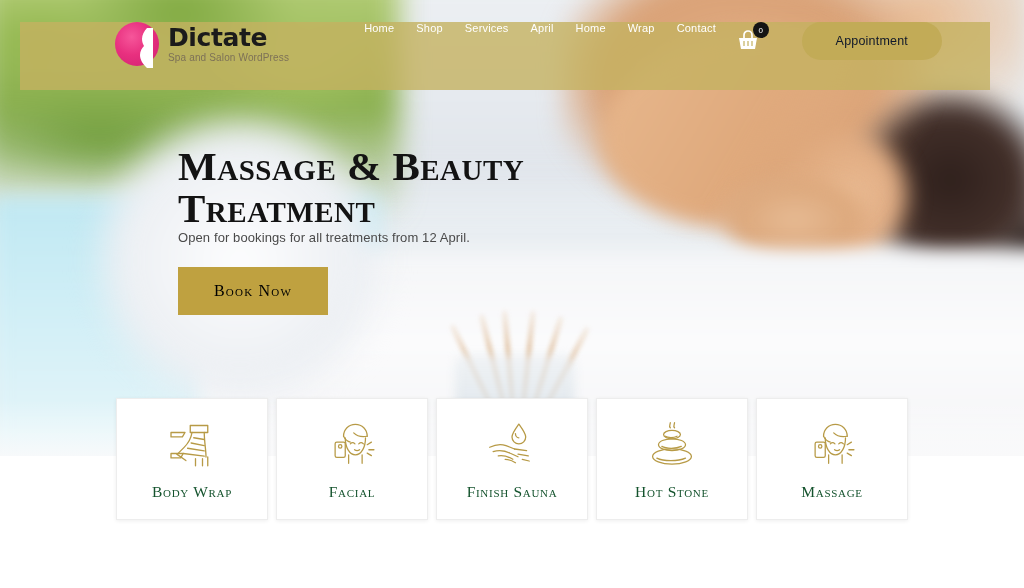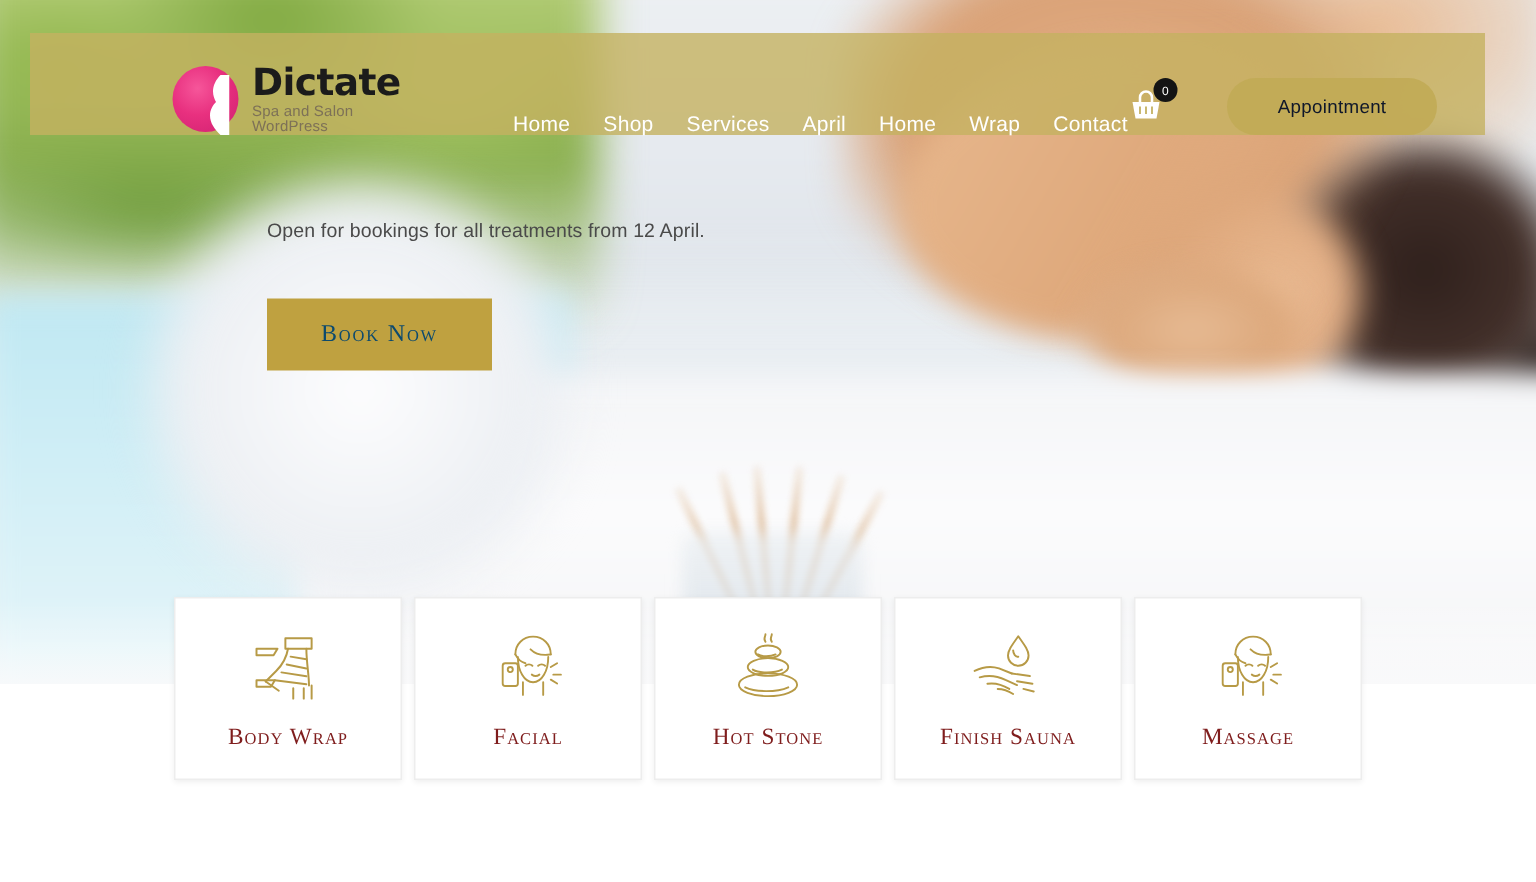--- a/index.html
+++ b/index.html
@@ -99,42 +99,42 @@
   
   .hero-bottom-fade {
     left:0; top:400px; width:1024px; height:56px;
     background:linear-gradient(180deg, rgba(255,255,255,0) 0%, rgba(255,255,255,.35) 55%, rgba(250,250,251,.85) 100%);
   }
 
   
   .header {
     position:absolute; left:20px; top:22px; width:970px; height:68px;
     background:rgba(196,177,96,.80);
-    display:flex; align-items:flex-end;
+    display:flex; align-items:flex-start;
   }
   .brand { display:flex; align-items:center; margin-left:95px; }
   .logo-mark {
     width:44px; height:44px; border-radius:50%;
     background:radial-gradient(circle at 38% 34%, #f6569a 0%, #e8307f 45%, #cf2070 100%);
     position:relative; flex:none;
   }
   .logo-figure {
     position:absolute; right:6px; bottom:-2px; width:17px; height:40px;
   }
   .brand-text { margin-left:9px; line-height:1; }
   .brand-name {
     font-family:"DejaVu Sans", sans-serif; font-size:25px; font-weight:700;
     color:#1b1b1b; letter-spacing:-.4px;
   }
   .brand-tag {
     font-size:10px; color:#7d7157; margin-top:3px; letter-spacing:.15px;
   }
   .nav { display:flex; align-items:center; gap:22px; margin-left:75px; }
   .nav-item {
-    color:#ffffff; font-size:14px; letter-spacing:.2px; cursor:pointer; white-space:nowrap;
+    color:#ffffff; font-size:11px; letter-spacing:.2px; cursor:pointer; white-space:nowrap;
   }
   .header-right { margin-left:auto; display:flex; align-items:center; gap:42px; margin-right:48px; }
   .cart { position:relative; width:24px; height:24px; cursor:pointer; }
   .cart-badge {
     position:absolute; right:-9px; top:-7px; min-width:16px; height:16px; padding:0 3px;
     background:#141414; color:#fff; border-radius:50%;
     font-size:8px; display:flex; align-items:center; justify-content:center;
   }
   .appt-btn {
     background:rgba(193,170,86,.92); color:#0f172a;
@@ -146,43 +146,43 @@
   .hero-copy { position:absolute; left:178px; top:146px; width:430px; }
   .hero-title {
     font-family:"Liberation Serif", serif;
     font-size:41px; line-height:1.02; color:#131313;
     font-variant:small-caps; letter-spacing:.5px; font-weight:700;
   }
   .hero-sub {
     font-size:13px; color:#4a4a4a; letter-spacing:.1px;
   }
   .book-btn {
-    margin-top:38px; display:inline-block;
-    background:#bfa140; color:#0c4a6e; border:none;
+    margin-top:22px; display:inline-block;
+    background:#bfa140; color:#000000; border:none;
     padding:15px 36px; cursor:pointer;
     font-family:"Liberation Serif", serif; font-variant:small-caps;
     font-size:16px; letter-spacing:1.2px;
   }
 
   
   .cards {
     position:absolute; left:116px; top:398px;
     display:flex; gap:8px;
   }
   .card {
     width:152px; height:122px; background:#ffffff;
     border:1px solid #ededed;
     box-shadow:0 1px 4px rgba(0,0,0,.07);
     display:flex; flex-direction:column; align-items:center; justify-content:center;
     cursor:pointer;
   }
   .card-icon { height:52px; display:flex; align-items:center; justify-content:center; }
   .card-label {
     margin-top:14px; font-family:"Liberation Serif", serif;
-    font-variant:small-caps; font-size:15.5px; letter-spacing:.7px; color:#7f1d1d;
+    font-variant:small-caps; font-size:15.5px; letter-spacing:.7px; color:#14532d;
   }
 </style>
 </head>
 <body>
 
 <div id="stage">
 
   <div class="hero">
     <div class="hero-layer bg-sky"></div>
     <div class="hero-layer bg-foliage"></div>
@@ -237,20 +237,24 @@
           <path d="M8 9V6a4 4 0 0 1 8 0v3" fill="none" stroke="#ffffff" stroke-width="1.7"></path>
           <path d="M8 12v5M12 12v5M16 12v5" stroke="#c4b160" stroke-width="1.2"></path>
         </svg>
         <span class="cart-badge">0</span>
       </div>
       <button class="appt-btn">Appointment</button>
     </div>
   </div>
 
   <div class="hero-copy">
+    <div class="hero-title">
+      <div>Massage &amp; Beauty</div>
+      <div>Treatment</div>
+    </div>
     <div class="hero-sub">Open for bookings for all treatments from 12 April.</div>
     <button class="book-btn">Book Now</button>
   </div>
 
   <div class="cards">
 
     <div class="card">
       <div class="card-icon">
         <svg viewBox="0 0 64 56" width="56" height="50" fill="none" stroke="#b79a46" stroke-width="1.5" stroke-linecap="round" stroke-linejoin="round">
           <path d="M30 8h20v8H30z"></path>
@@ -278,46 +282,46 @@
           <rect x="12" y="27" width="12" height="18" rx="2"></rect>
           <circle cx="18" cy="32" r="2"></circle>
           <path d="M50 30l5-3M52 36l6 0M50 40l5 3"></path>
         </svg>
       </div>
       <div class="card-label">Facial</div>
     </div>
 
     <div class="card">
       <div class="card-icon">
+        <svg viewBox="0 0 64 56" width="56" height="48" fill="none" stroke="#b79a46" stroke-width="1.5" stroke-linecap="round" stroke-linejoin="round">
+          <path d="M40 6c-5 7-8 11-8 15a8 8 0 0 0 16 0c0-4-3-8-8-15z"></path>
+          <path d="M36 17c0 3 2 5 4 5"></path>
+          <path d="M6 33c6-3 13-4 19-2l10 4"></path>
+          <path d="M10 38c7-2 14-1 20 2l9 4"></path>
+          <path d="M16 43c6-1 12 1 17 4"></path>
+          <path d="M24 47c5 0 9 2 12 4"></path>
+          <path d="M35 35l14 2M39 41l12 2M44 47l8 2"></path>
+        </svg>
+      </div>
+      <div class="card-label">Finish Sauna</div>
+    </div>
+
+    <div class="card">
+      <div class="card-icon">
         <svg viewBox="0 0 64 56" width="54" height="48" fill="none" stroke="#b79a46" stroke-width="1.5" stroke-linecap="round" stroke-linejoin="round">
           <path d="M30 10c-2-2 0-4 0-6M35 10c-2-2 0-4 0-6"></path>
           <ellipse cx="32" cy="18" rx="10" ry="5"></ellipse>
           <ellipse cx="32" cy="30" rx="16" ry="7"></ellipse>
           <ellipse cx="32" cy="44" rx="23" ry="9"></ellipse>
           <path d="M24 20c3 2 10 2 14 0"></path>
           <path d="M20 32c5 3 17 3 23 0"></path>
           <path d="M14 46c8 4 25 4 34 0"></path>
         </svg>
       </div>
       <div class="card-label">Hot Stone</div>
-    </div>
-
-    <div class="card">
-      <div class="card-icon">
-        <svg viewBox="0 0 64 56" width="56" height="48" fill="none" stroke="#b79a46" stroke-width="1.5" stroke-linecap="round" stroke-linejoin="round">
-          <path d="M40 6c-5 7-8 11-8 15a8 8 0 0 0 16 0c0-4-3-8-8-15z"></path>
-          <path d="M36 17c0 3 2 5 4 5"></path>
-          <path d="M6 33c6-3 13-4 19-2l10 4"></path>
-          <path d="M10 38c7-2 14-1 20 2l9 4"></path>
-          <path d="M16 43c6-1 12 1 17 4"></path>
-          <path d="M24 47c5 0 9 2 12 4"></path>
-          <path d="M35 35l14 2M39 41l12 2M44 47l8 2"></path>
-        </svg>
-      </div>
-      <div class="card-label">Finish Sauna</div>
     </div>
 
     <div class="card">
       <div class="card-icon">
         <svg viewBox="0 0 64 56" width="54" height="48" fill="none" stroke="#b79a46" stroke-width="1.5" stroke-linecap="round" stroke-linejoin="round">
           <path d="M22 20c0-8 6-14 14-14s14 6 14 14"></path>
           <path d="M22 20c2 4 4 6 8 7M50 20c-6 1-12 0-16-4"></path>
           <path d="M24 22c0 11 5 20 12 20s12-9 12-20"></path>
           <path d="M30 29c1.5-1.5 4-1.5 5.5 0M40 29c1.5-1.5 4-1.5 5.5 0"></path>
           <path d="M35 36c2 1.5 4 1.5 6 0"></path>

